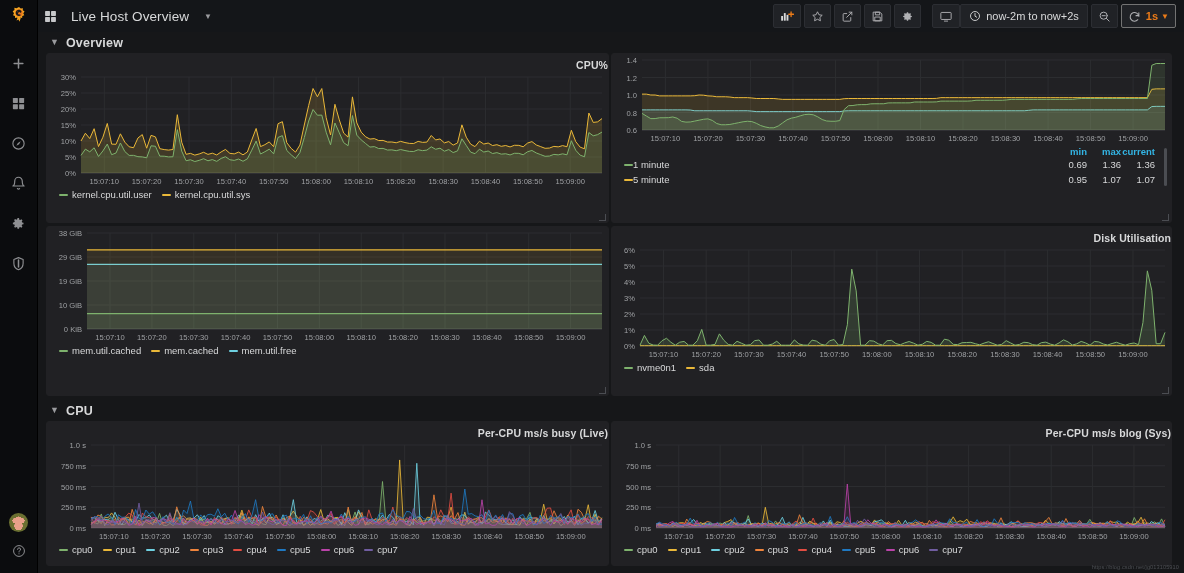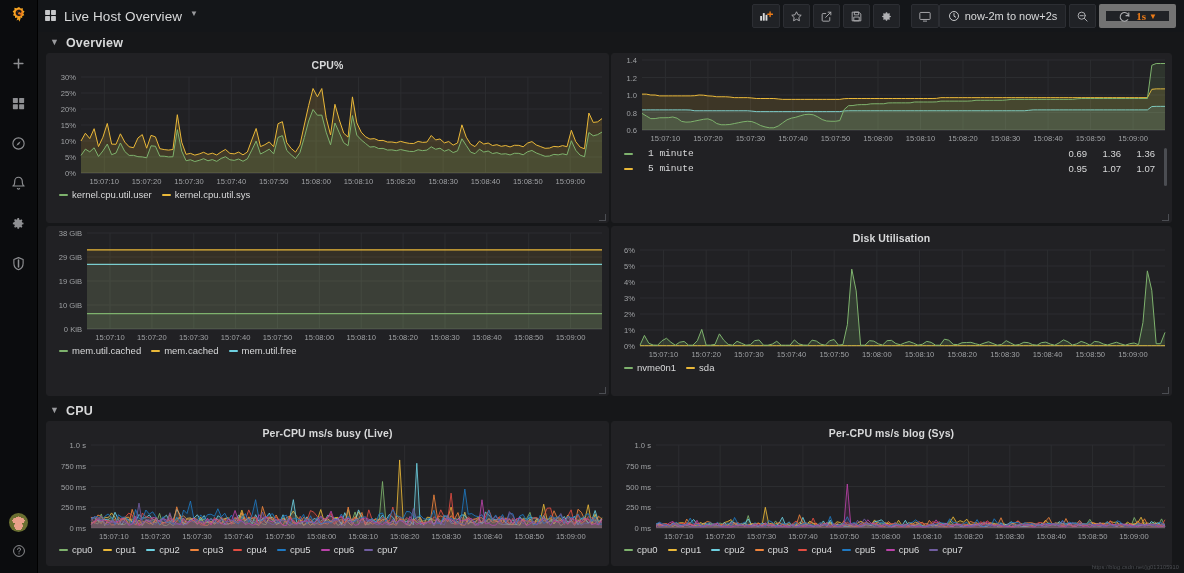--- a/index.html
+++ b/index.html
@@ -36,59 +36,59 @@
   }
 
   
   .main { flex: 1; height: 573px; position: relative; background: #161719; overflow: hidden; }
 
   
   .navbar {
     height: 32px; background: #141619; display: flex; align-items: center;
     padding: 0 8px 0 6px; position: relative;
   }
-  .nav-title-wrap { display: flex; gap: 7px; }
+  .nav-title-wrap { display: flex; align-items: center; gap: 14px; }
   .dash-icon { display: flex; }
   .dash-title { font-size: 13.5px; color: #d8d9da; letter-spacing: .1px; }
   .caret { color: #9a9b9e; font-size: 8px; margin-left: 1px; }
   .navbar-spacer { flex: 1; }
   .tbtn {
     height: 24px; min-width: 27px; padding: 0 6px; margin-left: 3px;
     background: #202226; border: 1px solid #2c2e33; border-radius: 2px;
     display: flex; align-items: center; justify-content: center;
     cursor: pointer; color: #b0b1b4;
   }
   .tbtn.tv { margin-left: 11px; }
   .timepicker {
     height: 24px; padding: 0 8px;
     background: #202226; border: 1px solid #2c2e33; border-radius: 2px;
     display: flex; align-items: center; gap: 5px; cursor: pointer;
     font-size: 11px; color: #d8d9da; white-space: nowrap;
   }
   .refresh-group { display: flex; align-items: center; margin-left: 3px;
-    height: 24px; background: #202226; border: 7px solid #737373; border-radius: 2px; padding: 0 12px; cursor: pointer; font-family: Liberation Serif, serif; }
+    height: 24px; background: #202226; border: 1px solid #737373; border-radius: 2px; padding: 0 6px; cursor: pointer; }
   .refresh-interval { font-size: 11px; color: #eb7b18; font-weight: bold; margin-left: 5px; }
   .refresh-caret { color: #eb7b18; font-size: 8px; margin-left: 3px; }
 
   
   .row-header {
     height: 21px; display: flex; align-items: center; gap: 7px;
     padding-left: 12px; cursor: pointer;
   }
   .row-header .rh-caret { color: #9a9b9e; font-size: 9px; line-height: 1; }
   .row-header .rh-title { font-size: 12.5px; color: #d8d9da; font-weight: bold; letter-spacing: .2px; }
 
   
   .panel-row { display: flex; gap: 2px; padding: 0 10px 0 8px; }
   .panel {
     background: #212124; border: 1px solid #212124; border-radius: 3px;
     position: relative; overflow: hidden;
   }
   .panel-title {
-    text-align: center; font-size: 10.5px; color: #d8d9da;
+    text-align: right; font-size: 10.5px; color: #d8d9da;
     padding-top: 5px; font-weight: bold; letter-spacing: .1px;
   }
   .resize-handle {
     position: absolute; right: 2px; bottom: 1px; width: 7px; height: 7px;
     border-right: 1px solid #4b4d52; border-bottom: 1px solid #4b4d52;
     transform: skewX(0deg);
   }
   .graph-wrap { position: relative; }
   .graph-wrap svg { display: block; }
 
@@ -97,21 +97,21 @@
     padding-left: 12px; font-size: 9.5px; color: #d8d9da;
   }
   .legend-item { display: flex; align-items: center; gap: 4px; cursor: pointer; text-align: right; }
   .legend-swatch { width: 9px; height: 2px; border-radius: 1px; display: inline-block; }
 
   
   .legend-table { font-size: 9.5px; color: #d8d9da; position: relative; }
   .lt-head { display: flex; justify-content: flex-end; padding-right: 16px; gap: 0; color: #33b5e5; font-weight: bold; }
   .lt-head span, .lt-row .lt-val { width: 34px; text-align: right; }
   .lt-row { display: flex; align-items: center; padding-right: 16px; height: 15px; }
-  .lt-name { display: flex; align-items: center; gap: 15px; padding-left: 12px; flex: 1; cursor: pointer; font-family: Liberation Mono, monospace; }
+  .lt-name { display: flex; align-items: center; gap: 0; padding-left: 12px; flex: 1; cursor: pointer; }
   .lt-scroll {
     position: absolute; right: 4px; top: 2px; width: 3px; height: 38px;
     background: #4b4d52; border-radius: 2px;
   }
 
   .watermark {
     position: absolute; right: 5px; bottom: 3px;
     font-size: 5.6px; color: #4d4f54; letter-spacing: .1px;
     font-family: "Liberation Sans", sans-serif;
   }
@@ -378,20 +378,25 @@
               <line x1="30" y1="76" x2="553" y2="76" stroke="#3a3b3f" stroke-width="1"></line>
               <path d="M30.00 55.88 L34.39 55.88 L38.79 55.88 L43.18 55.88 L47.58 55.88 L51.97 55.88 L56.37 55.88 L60.76 55.88 L65.16 55.88 L69.55 55.88 L73.95 55.88 L78.34 56.04 L82.74 56.75 L87.13 56.75 L91.53 56.75 L95.92 56.75 L100.32 56.75 L104.71 56.75 L109.11 56.75 L113.50 56.75 L117.90 56.75 L122.29 56.75 L126.69 56.75 L131.08 56.75 L135.48 56.75 L139.87 57.12 L144.27 57.62 L148.66 57.62 L153.06 57.62 L157.45 57.62 L161.85 57.62 L166.24 57.62 L170.64 57.62 L175.03 57.62 L179.43 57.62 L183.82 57.62 L188.22 57.62 L192.61 57.62 L197.01 57.62 L201.40 57.62 L205.80 57.62 L210.19 57.62 L214.59 57.62 L218.98 57.62 L223.38 57.62 L227.77 57.62 L232.17 56.95 L236.56 56.75 L240.96 56.75 L245.35 56.75 L249.75 56.75 L254.14 56.75 L258.54 56.75 L262.93 56.75 L267.33 56.75 L271.72 56.75 L276.12 56.75 L280.51 56.75 L284.91 56.75 L289.30 56.75 L293.70 56.75 L298.09 56.75 L302.49 56.75 L306.88 56.75 L311.28 56.75 L315.67 56.75 L320.07 56.75 L324.46 56.75 L328.86 56.75 L333.25 56.75 L337.65 56.75 L342.04 56.75 L346.44 56.75 L350.83 56.75 L355.23 56.75 L359.62 56.75 L364.02 56.75 L368.41 56.75 L372.81 56.75 L377.20 56.75 L381.60 56.75 L385.99 56.75 L390.39 56.75 L394.78 56.75 L399.18 56.75 L403.57 56.75 L407.97 56.75 L412.36 56.75 L416.76 56.33 L421.15 55.88 L425.55 55.88 L429.94 55.88 L434.34 55.88 L438.73 55.88 L443.13 55.88 L447.52 55.88 L451.92 55.88 L456.31 55.88 L460.71 55.88 L465.10 55.88 L469.50 55.88 L473.89 55.88 L478.29 55.88 L482.68 55.88 L487.08 55.88 L491.47 55.88 L495.87 55.88 L500.26 55.88 L504.66 55.88 L509.05 55.88 L513.45 55.88 L517.84 55.88 L522.24 55.88 L526.63 55.88 L531.03 55.88 L535.42 55.88 L539.82 52.55 L544.21 52.37 L548.61 52.37 L553.00 52.37 L553.00 76 L30.00 76 Z" fill="#6ED0E0" fill-opacity="0.14" stroke="none"></path>
               <path d="M30.00 55.88 L34.39 55.88 L38.79 55.88 L43.18 55.88 L47.58 55.88 L51.97 55.88 L56.37 55.88 L60.76 55.88 L65.16 55.88 L69.55 55.88 L73.95 55.88 L78.34 56.04 L82.74 56.75 L87.13 56.75 L91.53 56.75 L95.92 56.75 L100.32 56.75 L104.71 56.75 L109.11 56.75 L113.50 56.75 L117.90 56.75 L122.29 56.75 L126.69 56.75 L131.08 56.75 L135.48 56.75 L139.87 57.12 L144.27 57.62 L148.66 57.62 L153.06 57.62 L157.45 57.62 L161.85 57.62 L166.24 57.62 L170.64 57.62 L175.03 57.62 L179.43 57.62 L183.82 57.62 L188.22 57.62 L192.61 57.62 L197.01 57.62 L201.40 57.62 L205.80 57.62 L210.19 57.62 L214.59 57.62 L218.98 57.62 L223.38 57.62 L227.77 57.62 L232.17 56.95 L236.56 56.75 L240.96 56.75 L245.35 56.75 L249.75 56.75 L254.14 56.75 L258.54 56.75 L262.93 56.75 L267.33 56.75 L271.72 56.75 L276.12 56.75 L280.51 56.75 L284.91 56.75 L289.30 56.75 L293.70 56.75 L298.09 56.75 L302.49 56.75 L306.88 56.75 L311.28 56.75 L315.67 56.75 L320.07 56.75 L324.46 56.75 L328.86 56.75 L333.25 56.75 L337.65 56.75 L342.04 56.75 L346.44 56.75 L350.83 56.75 L355.23 56.75 L359.62 56.75 L364.02 56.75 L368.41 56.75 L372.81 56.75 L377.20 56.75 L381.60 56.75 L385.99 56.75 L390.39 56.75 L394.78 56.75 L399.18 56.75 L403.57 56.75 L407.97 56.75 L412.36 56.75 L416.76 56.33 L421.15 55.88 L425.55 55.88 L429.94 55.88 L434.34 55.88 L438.73 55.88 L443.13 55.88 L447.52 55.88 L451.92 55.88 L456.31 55.88 L460.71 55.88 L465.10 55.88 L469.50 55.88 L473.89 55.88 L478.29 55.88 L482.68 55.88 L487.08 55.88 L491.47 55.88 L495.87 55.88 L500.26 55.88 L504.66 55.88 L509.05 55.88 L513.45 55.88 L517.84 55.88 L522.24 55.88 L526.63 55.88 L531.03 55.88 L535.42 55.88 L539.82 52.55 L544.21 52.37 L548.61 52.37 L553.00 52.37 " fill="none" stroke="#6ED0E0" stroke-width="1" stroke-linejoin="round"></path>
               <path d="M30.00 40.12 L34.39 40.14 L38.79 41.00 L43.18 41.04 L47.58 41.88 L51.97 41.88 L56.37 41.88 L60.76 41.88 L65.16 41.88 L69.55 41.88 L73.95 41.88 L78.34 41.88 L82.74 41.70 L87.13 41.00 L91.53 41.21 L95.92 41.88 L100.32 42.11 L104.71 42.75 L109.11 42.75 L113.50 42.75 L117.90 43.04 L122.29 43.63 L126.69 43.63 L131.08 43.63 L135.48 43.63 L139.87 43.99 L144.27 44.50 L148.66 44.50 L153.06 44.50 L157.45 44.50 L161.85 44.50 L166.24 44.96 L170.64 45.38 L175.03 45.38 L179.43 45.38 L183.82 45.38 L188.22 45.38 L192.61 45.38 L197.01 45.38 L201.40 45.38 L205.80 45.38 L210.19 45.38 L214.59 45.38 L218.98 45.38 L223.38 45.38 L227.77 45.38 L232.17 44.70 L236.56 44.50 L240.96 44.50 L245.35 44.50 L249.75 44.50 L254.14 44.50 L258.54 44.50 L262.93 44.50 L267.33 44.50 L271.72 44.50 L276.12 44.50 L280.51 44.50 L284.91 44.50 L289.30 44.50 L293.70 44.50 L298.09 44.50 L302.49 44.50 L306.88 44.50 L311.28 44.50 L315.67 44.50 L320.07 44.50 L324.46 44.39 L328.86 43.63 L333.25 43.63 L337.65 43.63 L342.04 43.63 L346.44 43.63 L350.83 43.63 L355.23 43.63 L359.62 43.63 L364.02 43.63 L368.41 43.63 L372.81 43.63 L377.20 43.63 L381.60 43.63 L385.99 43.63 L390.39 43.63 L394.78 43.63 L399.18 43.63 L403.57 43.63 L407.97 43.63 L412.36 43.63 L416.76 43.63 L421.15 43.63 L425.55 43.63 L429.94 43.63 L434.34 43.63 L438.73 43.63 L443.13 43.63 L447.52 43.63 L451.92 43.63 L456.31 43.63 L460.71 43.63 L465.10 43.63 L469.50 43.63 L473.89 43.63 L478.29 43.63 L482.68 43.63 L487.08 43.63 L491.47 43.63 L495.87 43.63 L500.26 43.63 L504.66 43.63 L509.05 43.63 L513.45 43.63 L517.84 43.63 L522.24 43.63 L526.63 43.63 L531.03 43.63 L535.42 43.63 L539.82 35.32 L544.21 34.87 L548.61 34.87 L553.00 34.87 L553.00 76 L30.00 76 Z" fill="#EAB839" fill-opacity="0.14" stroke="none"></path>
               <path d="M30.00 40.12 L34.39 40.14 L38.79 41.00 L43.18 41.04 L47.58 41.88 L51.97 41.88 L56.37 41.88 L60.76 41.88 L65.16 41.88 L69.55 41.88 L73.95 41.88 L78.34 41.88 L82.74 41.70 L87.13 41.00 L91.53 41.21 L95.92 41.88 L100.32 42.11 L104.71 42.75 L109.11 42.75 L113.50 42.75 L117.90 43.04 L122.29 43.63 L126.69 43.63 L131.08 43.63 L135.48 43.63 L139.87 43.99 L144.27 44.50 L148.66 44.50 L153.06 44.50 L157.45 44.50 L161.85 44.50 L166.24 44.96 L170.64 45.38 L175.03 45.38 L179.43 45.38 L183.82 45.38 L188.22 45.38 L192.61 45.38 L197.01 45.38 L201.40 45.38 L205.80 45.38 L210.19 45.38 L214.59 45.38 L218.98 45.38 L223.38 45.38 L227.77 45.38 L232.17 44.70 L236.56 44.50 L240.96 44.50 L245.35 44.50 L249.75 44.50 L254.14 44.50 L258.54 44.50 L262.93 44.50 L267.33 44.50 L271.72 44.50 L276.12 44.50 L280.51 44.50 L284.91 44.50 L289.30 44.50 L293.70 44.50 L298.09 44.50 L302.49 44.50 L306.88 44.50 L311.28 44.50 L315.67 44.50 L320.07 44.50 L324.46 44.39 L328.86 43.63 L333.25 43.63 L337.65 43.63 L342.04 43.63 L346.44 43.63 L350.83 43.63 L355.23 43.63 L359.62 43.63 L364.02 43.63 L368.41 43.63 L372.81 43.63 L377.20 43.63 L381.60 43.63 L385.99 43.63 L390.39 43.63 L394.78 43.63 L399.18 43.63 L403.57 43.63 L407.97 43.63 L412.36 43.63 L416.76 43.63 L421.15 43.63 L425.55 43.63 L429.94 43.63 L434.34 43.63 L438.73 43.63 L443.13 43.63 L447.52 43.63 L451.92 43.63 L456.31 43.63 L460.71 43.63 L465.10 43.63 L469.50 43.63 L473.89 43.63 L478.29 43.63 L482.68 43.63 L487.08 43.63 L491.47 43.63 L495.87 43.63 L500.26 43.63 L504.66 43.63 L509.05 43.63 L513.45 43.63 L517.84 43.63 L522.24 43.63 L526.63 43.63 L531.03 43.63 L535.42 43.63 L539.82 35.32 L544.21 34.87 L548.61 34.87 L553.00 34.87 " fill="none" stroke="#EAB839" stroke-width="1" stroke-linejoin="round"></path>
               <path d="M30.00 59.37 L34.39 62.04 L38.79 64.63 L43.18 64.58 L47.58 63.75 L51.97 63.75 L56.37 63.66 L60.76 62.98 L65.16 64.22 L69.55 67.38 L73.95 68.13 L78.34 67.96 L82.74 67.07 L87.13 66.18 L91.53 65.29 L95.92 64.85 L100.32 66.44 L104.71 69.50 L109.11 70.75 L113.50 70.75 L117.90 70.46 L122.29 69.57 L126.69 68.68 L131.08 67.79 L135.48 67.25 L139.87 67.62 L144.27 69.27 L148.66 71.54 L153.06 72.91 L157.45 73.80 L161.85 73.81 L166.24 72.01 L170.64 68.87 L175.03 65.79 L179.43 64.13 L183.82 63.24 L188.22 61.82 L192.61 60.58 L197.01 60.25 L201.40 60.82 L205.80 62.89 L210.19 65.56 L214.59 66.99 L218.98 67.25 L223.38 67.25 L227.77 66.59 L232.17 55.55 L236.56 51.68 L240.96 51.50 L245.35 50.78 L249.75 50.62 L254.14 50.62 L258.54 49.86 L262.93 49.75 L267.33 49.75 L271.72 49.75 L276.12 48.93 L280.51 48.87 L284.91 48.87 L289.30 48.87 L293.70 48.87 L298.09 48.85 L302.49 48.00 L306.88 48.00 L311.28 48.00 L315.67 48.00 L320.07 48.00 L324.46 47.89 L328.86 47.12 L333.25 47.12 L337.65 47.12 L342.04 47.12 L346.44 47.12 L350.83 47.12 L355.23 47.12 L359.62 46.90 L364.02 46.25 L368.41 46.25 L372.81 46.25 L377.20 46.25 L381.60 46.25 L385.99 46.25 L390.39 46.25 L394.78 45.90 L399.18 45.38 L403.57 45.38 L407.97 45.38 L412.36 45.38 L416.76 45.38 L421.15 45.38 L425.55 45.38 L429.94 45.38 L434.34 45.38 L438.73 45.38 L443.13 45.38 L447.52 45.38 L451.92 45.38 L456.31 45.38 L460.71 45.38 L465.10 44.79 L469.50 44.50 L473.89 44.50 L478.29 44.50 L482.68 44.50 L487.08 44.50 L491.47 44.50 L495.87 44.50 L500.26 44.50 L504.66 44.50 L509.05 44.50 L513.45 44.50 L517.84 44.50 L522.24 44.50 L526.63 44.50 L531.03 44.50 L535.42 44.50 L539.82 11.26 L544.21 9.50 L548.61 9.50 L553.00 9.50 L553.00 76 L30.00 76 Z" fill="#7EB26D" fill-opacity="0.14" stroke="none"></path>
               <path d="M30.00 59.37 L34.39 62.04 L38.79 64.63 L43.18 64.58 L47.58 63.75 L51.97 63.75 L56.37 63.66 L60.76 62.98 L65.16 64.22 L69.55 67.38 L73.95 68.13 L78.34 67.96 L82.74 67.07 L87.13 66.18 L91.53 65.29 L95.92 64.85 L100.32 66.44 L104.71 69.50 L109.11 70.75 L113.50 70.75 L117.90 70.46 L122.29 69.57 L126.69 68.68 L131.08 67.79 L135.48 67.25 L139.87 67.62 L144.27 69.27 L148.66 71.54 L153.06 72.91 L157.45 73.80 L161.85 73.81 L166.24 72.01 L170.64 68.87 L175.03 65.79 L179.43 64.13 L183.82 63.24 L188.22 61.82 L192.61 60.58 L197.01 60.25 L201.40 60.82 L205.80 62.89 L210.19 65.56 L214.59 66.99 L218.98 67.25 L223.38 67.25 L227.77 66.59 L232.17 55.55 L236.56 51.68 L240.96 51.50 L245.35 50.78 L249.75 50.62 L254.14 50.62 L258.54 49.86 L262.93 49.75 L267.33 49.75 L271.72 49.75 L276.12 48.93 L280.51 48.87 L284.91 48.87 L289.30 48.87 L293.70 48.87 L298.09 48.85 L302.49 48.00 L306.88 48.00 L311.28 48.00 L315.67 48.00 L320.07 48.00 L324.46 47.89 L328.86 47.12 L333.25 47.12 L337.65 47.12 L342.04 47.12 L346.44 47.12 L350.83 47.12 L355.23 47.12 L359.62 46.90 L364.02 46.25 L368.41 46.25 L372.81 46.25 L377.20 46.25 L381.60 46.25 L385.99 46.25 L390.39 46.25 L394.78 45.90 L399.18 45.38 L403.57 45.38 L407.97 45.38 L412.36 45.38 L416.76 45.38 L421.15 45.38 L425.55 45.38 L429.94 45.38 L434.34 45.38 L438.73 45.38 L443.13 45.38 L447.52 45.38 L451.92 45.38 L456.31 45.38 L460.71 45.38 L465.10 44.79 L469.50 44.50 L473.89 44.50 L478.29 44.50 L482.68 44.50 L487.08 44.50 L491.47 44.50 L495.87 44.50 L500.26 44.50 L504.66 44.50 L509.05 44.50 L513.45 44.50 L517.84 44.50 L522.24 44.50 L526.63 44.50 L531.03 44.50 L535.42 44.50 L539.82 11.26 L544.21 9.50 L548.61 9.50 L553.00 9.50 " fill="none" stroke="#7EB26D" stroke-width="1" stroke-linejoin="round"></path>
             </svg>
         </div>
         <div class="legend-table" id="legend-load-average">
+            <div class="lt-head">
+              <span>min</span>
+              <span>max</span>
+              <span>current</span>
+            </div>
             <div class="lt-row">
               <div class="lt-name">
                 <span class="legend-swatch" style="background: rgb(126, 178, 109);"></span>
                 <span>1 minute</span>
               </div>
               <span class="lt-val">0.69</span>
               <span class="lt-val">1.36</span>
               <span class="lt-val">1.36</span>
             </div>
             <div class="lt-row">

